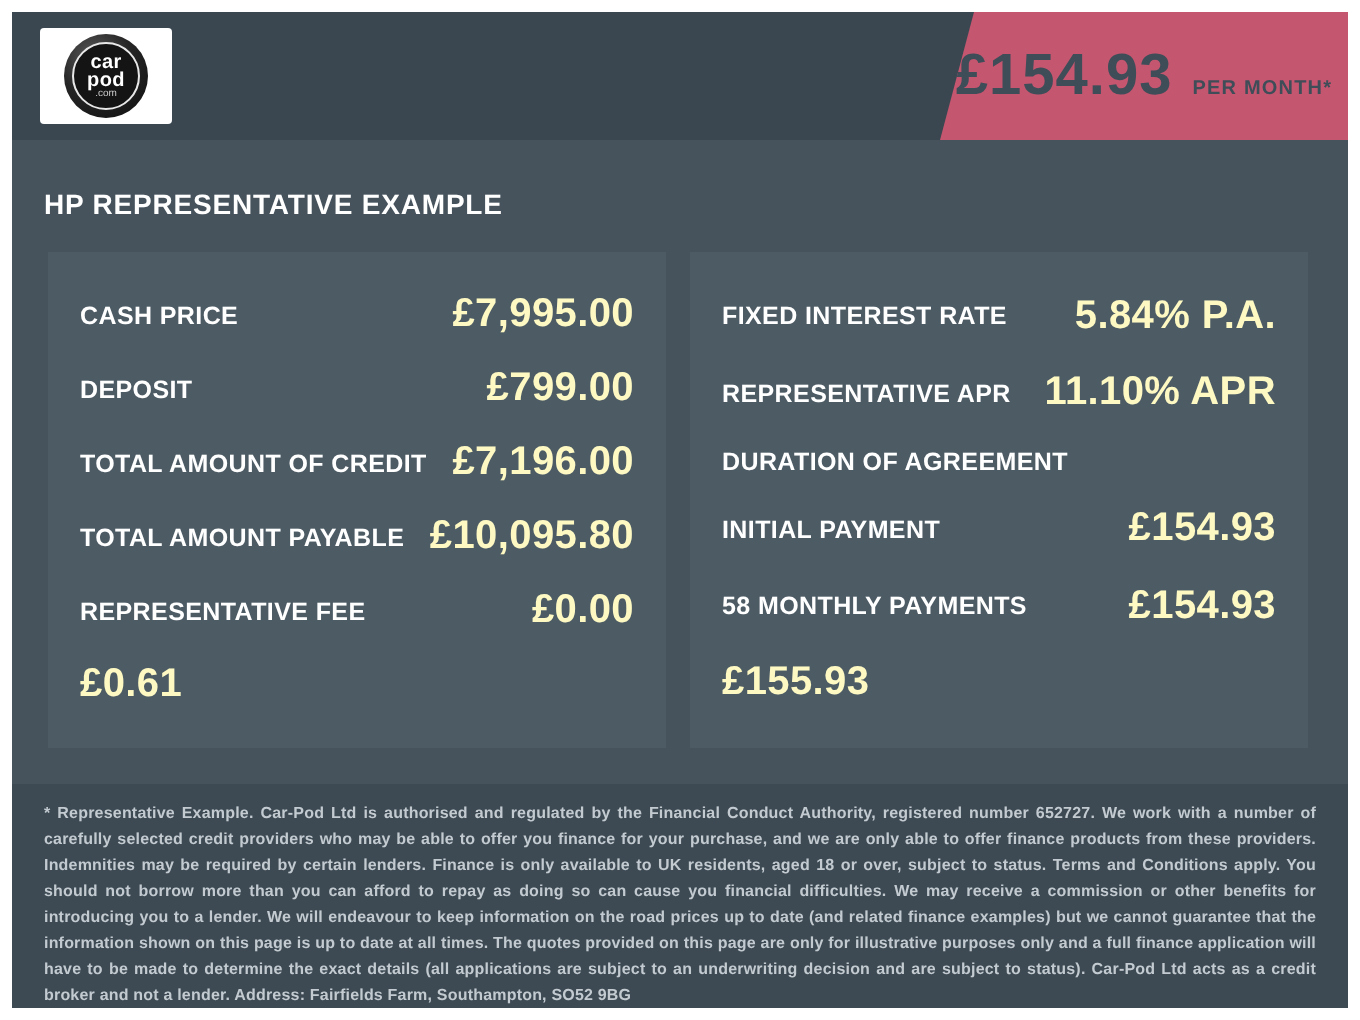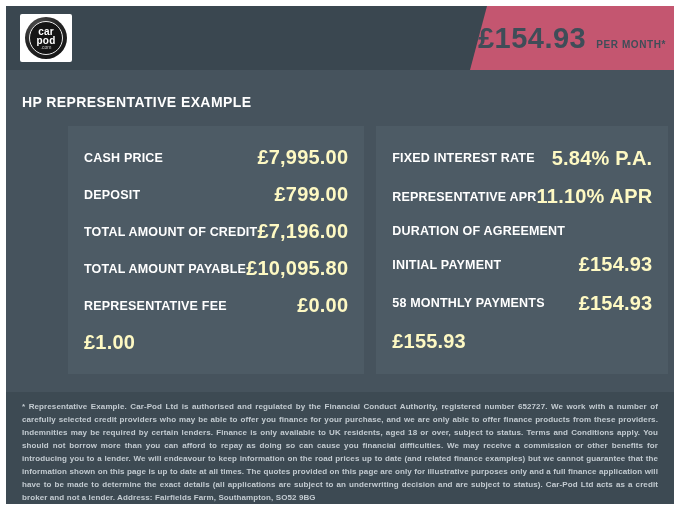--- a/index.html
+++ b/index.html
@@ -18,21 +18,21 @@
   }
 
   
   .header {
     position:relative;
     height:64px; flex:0 0 64px;
     background:#3a4750;
   }
   .logo-box {
     position:absolute; left:14px; top:8px;
-    width:52px; height:48px;
+    width:66px; height:48px;
     background:#ffffff; border-radius:2px;
     display:flex; align-items:center; justify-content:center;
     cursor:pointer;
   }
   .logo-circle {
     width:42px; height:42px; border-radius:50%;
     background:radial-gradient(circle at 35% 28%, #5a5a5a 0%, #262626 45%, #0d0d0d 100%);
     display:flex; align-items:center; justify-content:center;
   }
   .logo-inner {
@@ -66,21 +66,20 @@
   .title-bar { padding:24px 16px 16px 16px; }
   .page-title {
     color:#ffffff; font-size:14px; font-weight:bold; letter-spacing:0.4px;
   }
 
   
   .panels {
     display:flex; gap:12px;
     padding:0 20px 0 18px;
     flex:0 0 auto;
-    margin-left:44px;
   }
   .panel {
     flex:1 1 0;
     height:248px;
     background:#4d5b65;
     padding:13px 16px;
     display:flex; flex-direction:column; justify-content:space-around;
   }
   .row {
     display:flex; align-items:center; justify-content:space-between;
@@ -151,21 +150,21 @@
       </div>
       <div class="row">
         <span class="row-label">TOTAL AMOUNT PAYABLE</span>
         <span class="row-value">£10,095.80</span>
       </div>
       <div class="row">
         <span class="row-label">REPRESENTATIVE FEE</span>
         <span class="row-value">£0.00</span>
       </div>
       <div class="row">
-        <span class="row-value">£1.00</span>
+        <span class="row-value">£0.61</span>
       </div>
     </div>
 
     <div class="panel">
       <div class="row">
         <span class="row-label">FIXED INTEREST RATE</span>
         <span class="row-value">5.84% P.A.</span>
       </div>
       <div class="row">
         <span class="row-label">REPRESENTATIVE APR</span>

